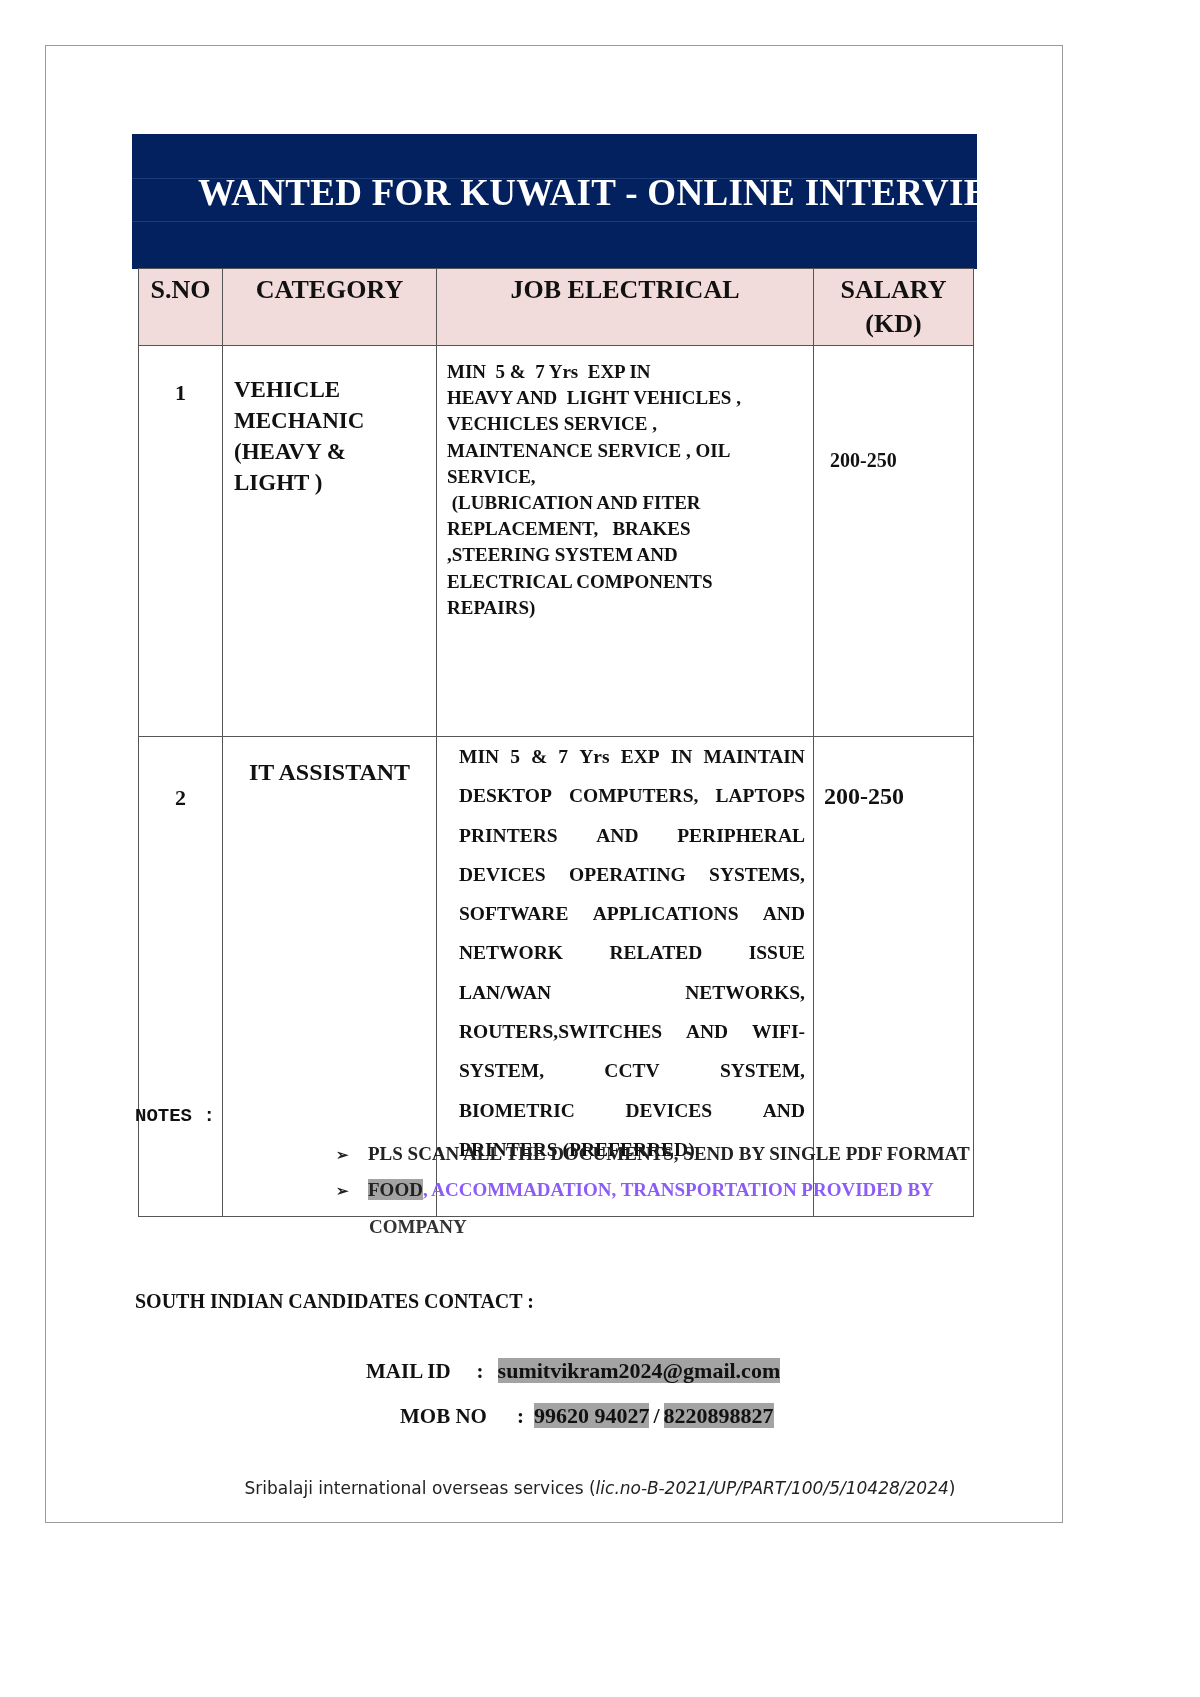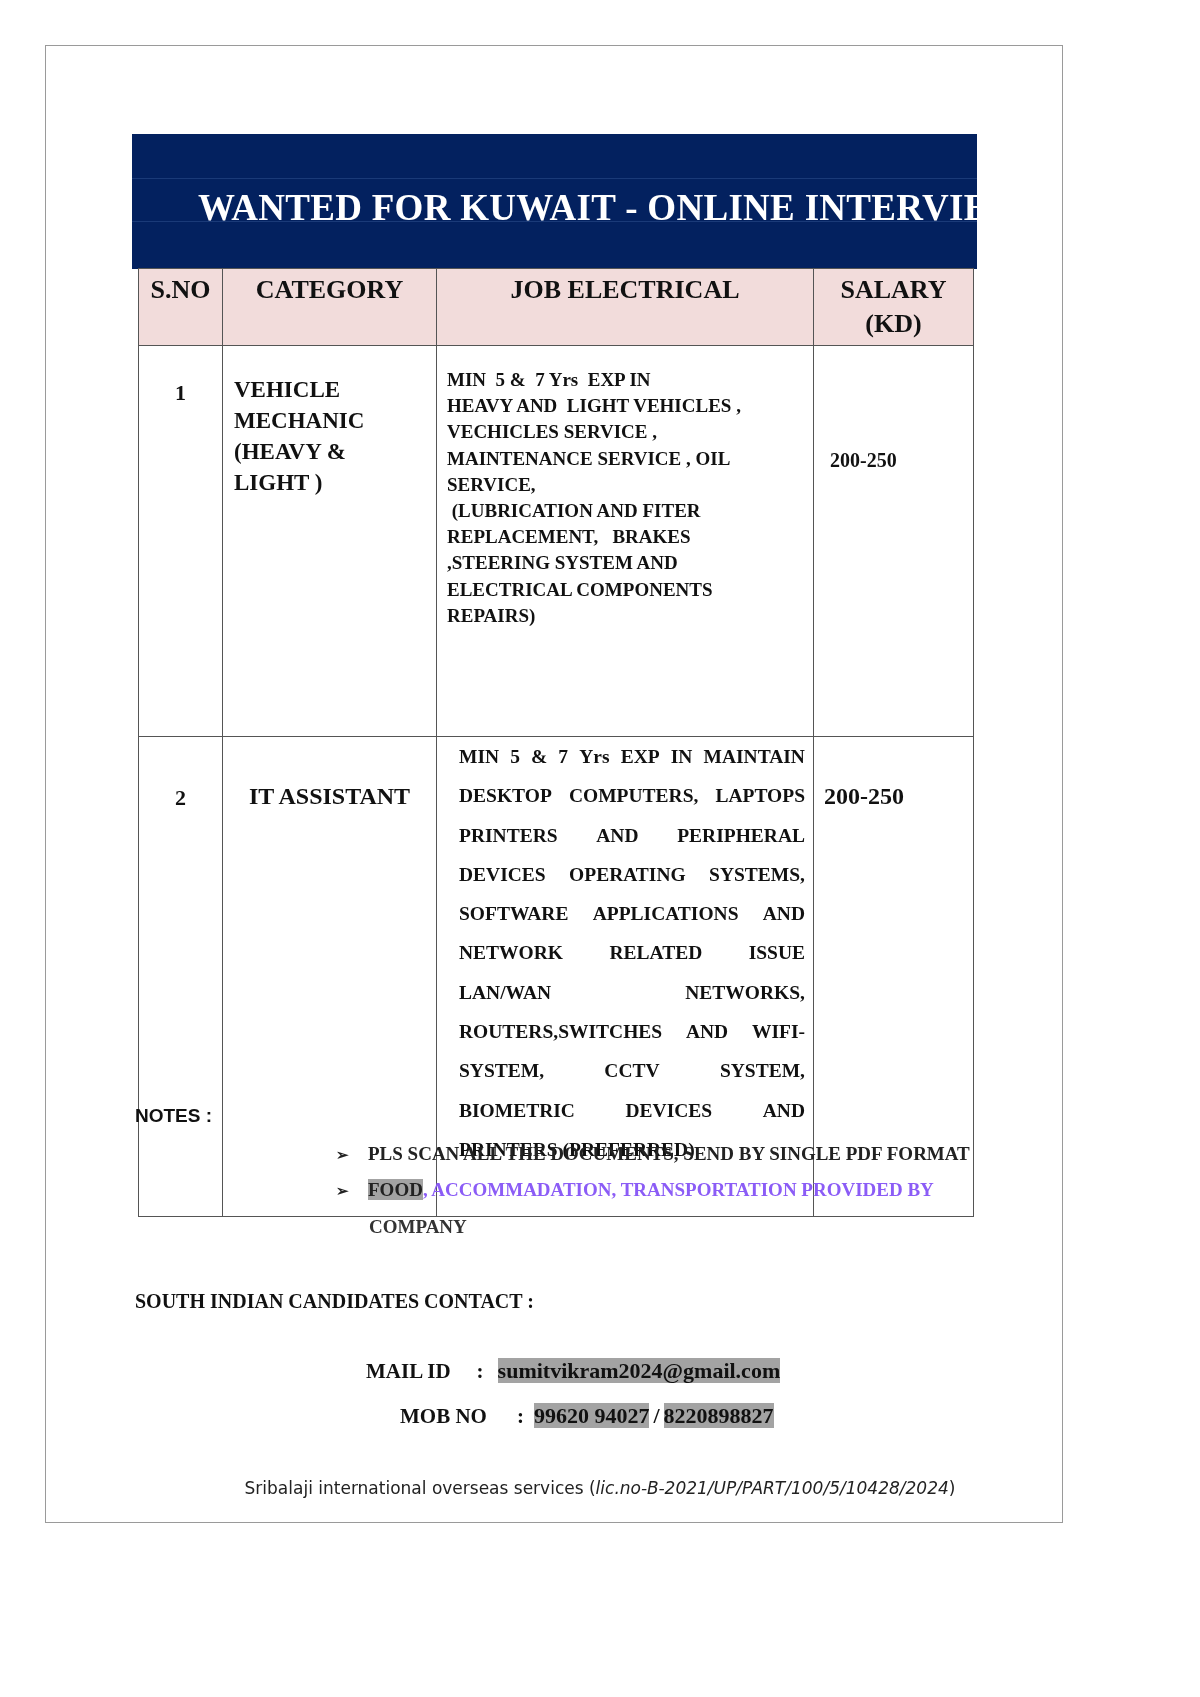--- a/index.html
+++ b/index.html
@@ -3,44 +3,44 @@
 <meta charset="utf-8">
 <style>
   html, body { margin:0; padding:0; background:#ffffff; }
   body { width:1200px; height:1697px; position:relative; overflow:hidden;
          font-family: "DejaVu Serif", "Liberation Serif", serif; color:#111; }
   .page-frame { position:absolute; left:45px; top:45px; width:1018px; height:1478px;
                 border:1px solid #9a9a9a; box-sizing:border-box; }
   .banner { position:absolute; left:132px; top:134px; width:845px; height:135px;
             background:#03215f; }
   .banner .stripe { position:absolute; left:0; right:0; height:1px; background:#1a3a78; }
-  .banner-title { position:absolute; left:0; right:0; top:186px; text-align:center;
+  .banner-title { position:absolute; left:0; right:0; top:171px; text-align:center;
                   color:#ffffff; font-family:"Liberation Serif","DejaVu Serif",serif;
                   font-weight:bold; font-size:37px; letter-spacing:0.3px;margin-left:24px; }
   table.jobs { position:absolute; left:138px; top:268px; width:835px;
                border-collapse:collapse; table-layout:fixed; }
   table.jobs th, table.jobs td { border:1px solid #555; vertical-align:top; }
   table.jobs th { background:#f2dcdb; font-family:"Liberation Serif","DejaVu Serif",serif;
                   font-weight:bold; font-size:26px; height:72px; padding:4px 6px 0;
                   text-align:center; line-height:34px; }
   table.jobs td { font-family:"Liberation Serif","DejaVu Serif",serif; font-weight:bold; }
   .r1 td { height:287px; }
   .sno1 { text-align:center; font-size:22px; padding-top:34px; }
   .cat1 { font-size:23px; line-height:31px; padding:28px 10px 0 11px; }
-  .desc1 { font-size:19px; line-height:26.2px; padding:21px 8px 0 10px; }
+  .desc1 { font-size:19px; line-height:26.2px; padding:13px 8px 0 10px; }
   .desc1 .ln { display:block; white-space:pre; }
   .sal1 { font-size:20px; padding:103px 0 0 16px; }
   .r2 td { height:430px; }
   .sno2 { text-align:center; font-size:22px; padding-top:48px; }
-  .cat2 { text-align:center; font-size:24px; padding-top:46px; }
+  .cat2 { text-align:center; font-size:24px; padding-top:22px; }
   .desc2 { font-size:19.5px; line-height:39.3px; padding:0 8px 0 22px; }
   .desc2 .ln { display:flex; justify-content:space-between; white-space:nowrap; }
   .desc2 .ln.left { justify-content:flex-start; }
   .sal2 { font-size:24px; padding:46px 0 0 10px; }
-  .notes-label { position:absolute; left:135px; top:1105px; font-family:Liberation Sans, sans-serif;
+  .notes-label { position:absolute; left:135px; top:1105px; font-family:Liberation Mono, monospace;
                  font-weight:bold; font-size:19px; }
   .note { position:absolute; left:336px; font-family:"Liberation Serif",serif; font-weight:bold;
           font-size:19px; color:#222; }
   .note .bullet { display:inline-block; width:32px; font-size:15px; }
   .note .txt { }
   .note2b { position:absolute; left:369px; top:1216px; font-family:"Liberation Serif",serif;
             font-weight:bold; font-size:19px; color:#333; }
   .hl { background:#a3a3a3; }
   .contact-label { position:absolute; left:135px; top:1290px; font-family:Liberation Serif, serif;
                    font-weight:bold; font-size:20px; }

